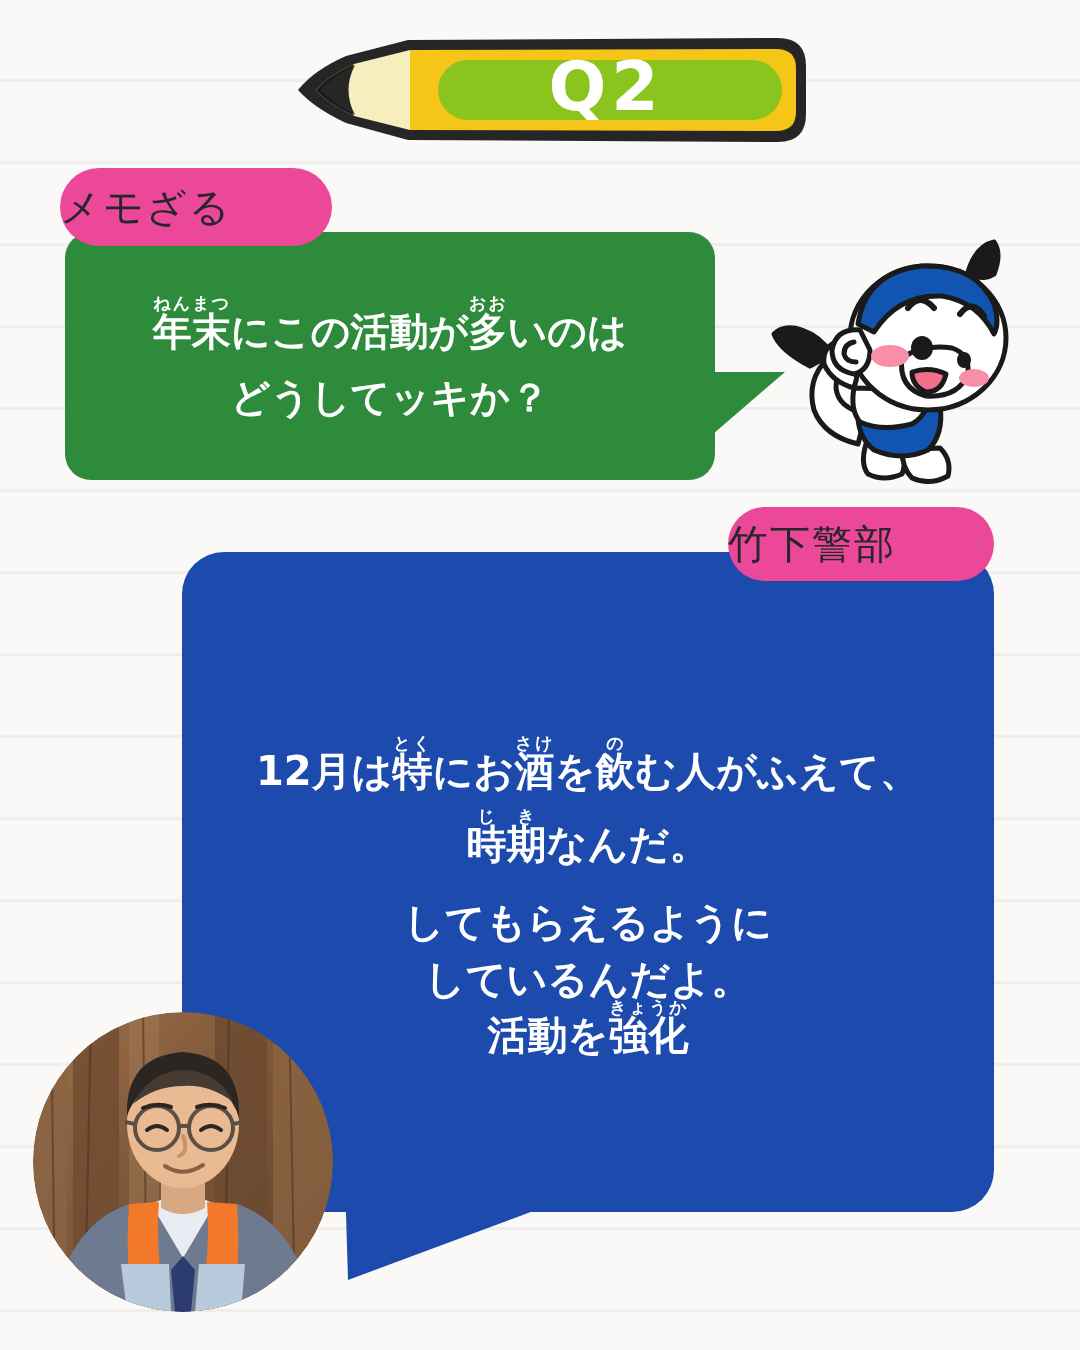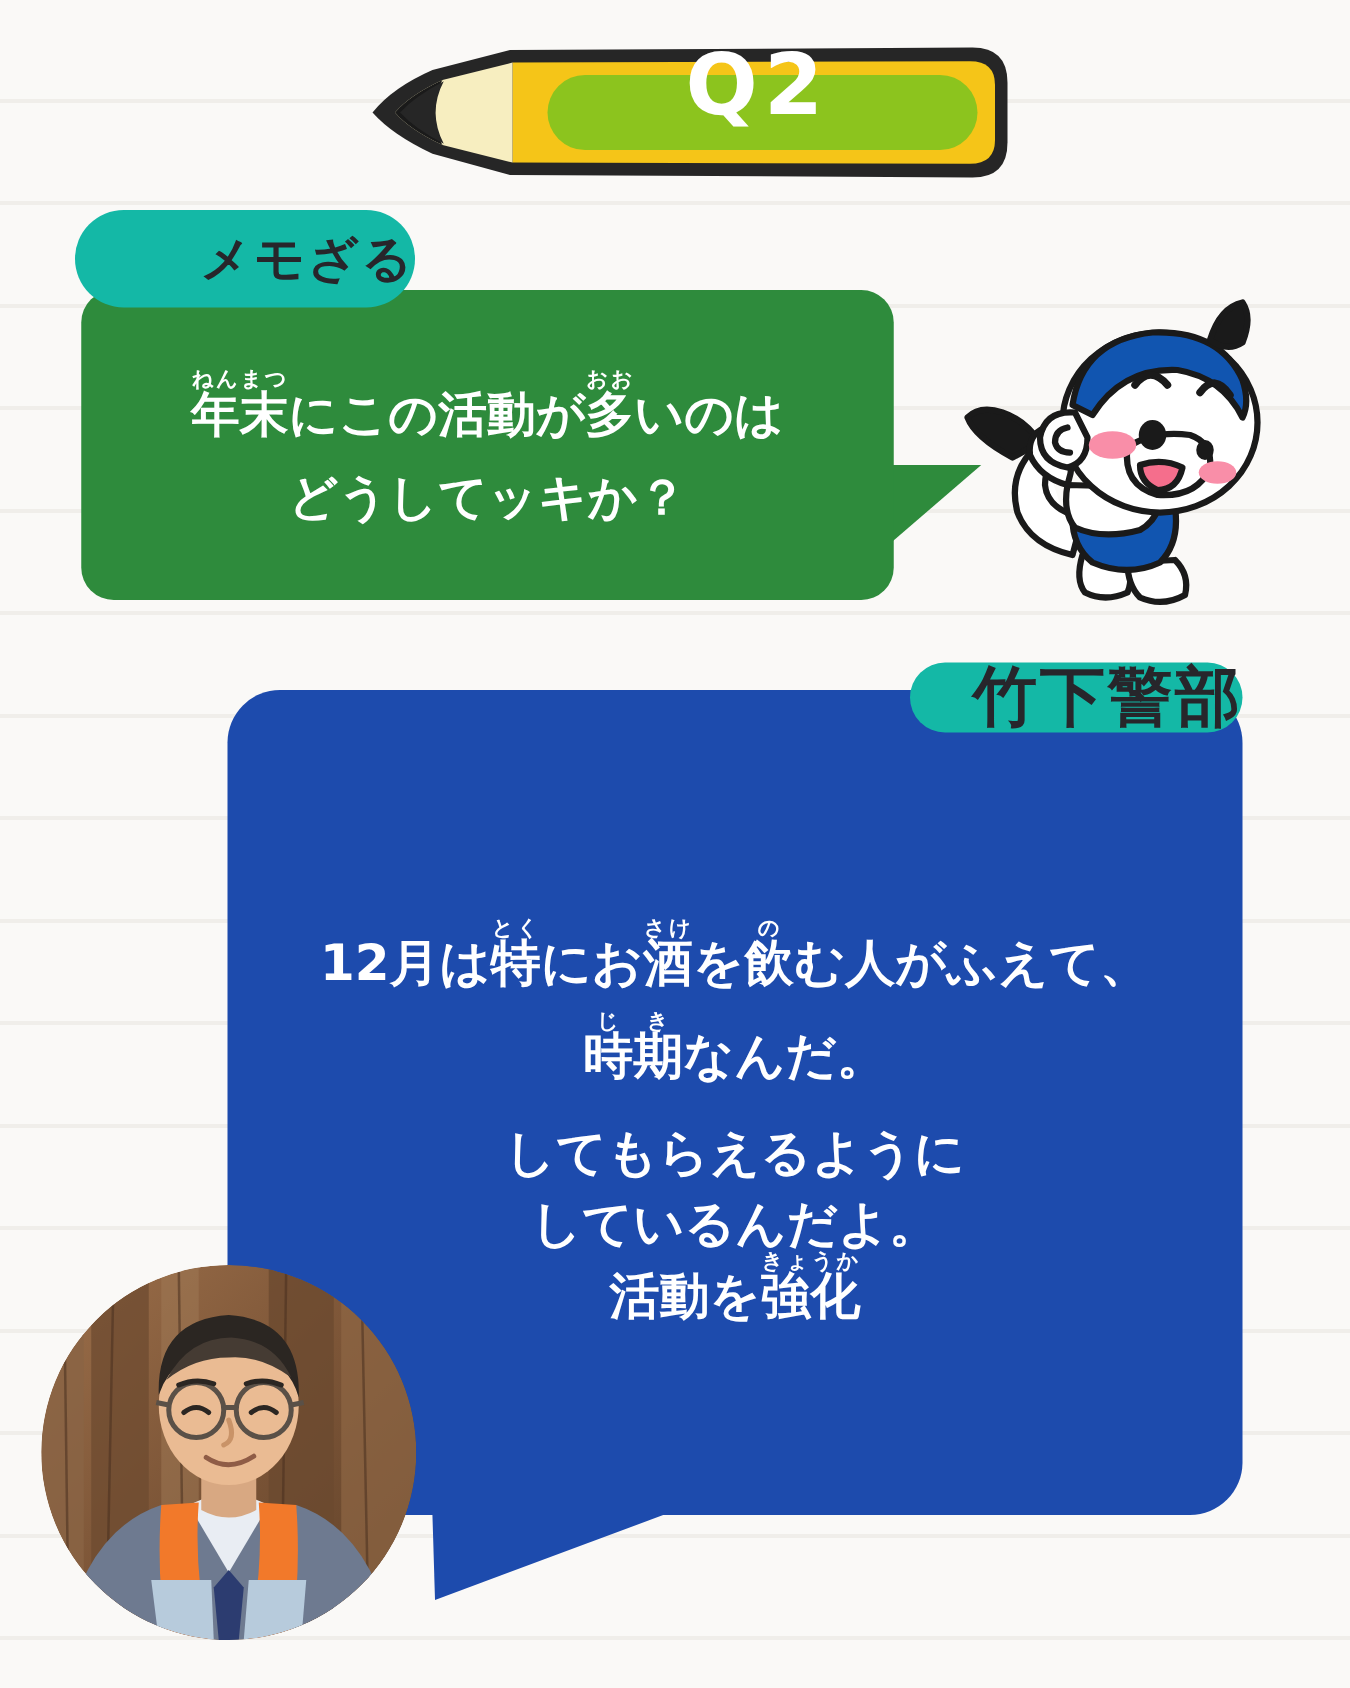--- a/index.html
+++ b/index.html
@@ -19,43 +19,43 @@
         #FAF9F7 79px,
         #F0EEEA 79px,
         #F0EEEA 82px);
     z-index:0;
   }
 
   
   #pencil-wrap{position:absolute;left:258px;top:18px;width:560px;height:140px;z-index:5;}
   #pencil-wrap svg{display:block;width:560px;height:140px;}
   #q-label{
-    position:absolute;left:0;top:13px;width:560px;height:140px;
-    display:flex;align-items:flex-start;justify-content:center;
+    position:absolute;left:0;top:0;width:560px;height:140px;
+    display:flex;align-items:center;justify-content:center;
     pointer-events:none;
   }
   #q-label span{
     color:#FFFFFF;font-size:68px;font-weight:900;letter-spacing:5px;
     transform:translate(68px,-2px);
     font-family:"DejaVu Sans","Liberation Sans",sans-serif;
   }
 
   
   .name-tag{
     position:absolute;
-    background:#14b8a6;
+    background:#ec4899;
     color:#27262B;
-    font-weight:700;
-    display:flex;align-items:center;justify-content:flex-end;
+    font-weight:400;
+    display:flex;align-items:center;justify-content:flex-start;
     border-radius:40px;
     letter-spacing:2px;
     z-index:9;
   }
   #tag-memo{left:60px;top:168px;width:272px;height:78px;font-size:40px;}
-  #tag-police{left:728px;top:530px;width:266px;height:56px;font-size:52px;}
+  #tag-police{left:728px;top:507px;width:266px;height:74px;font-size:40px;}
 
   
   #green-bubble{
     position:absolute;left:65px;top:232px;width:650px;height:248px;
     background:#2E8B3C;border-radius:26px;z-index:6;
   }
   #green-tail{
     position:absolute;left:713px;top:372px;width:0;height:0;z-index:6;
     border-top:0px solid transparent;
     border-left:72px solid #2E8B3C;

